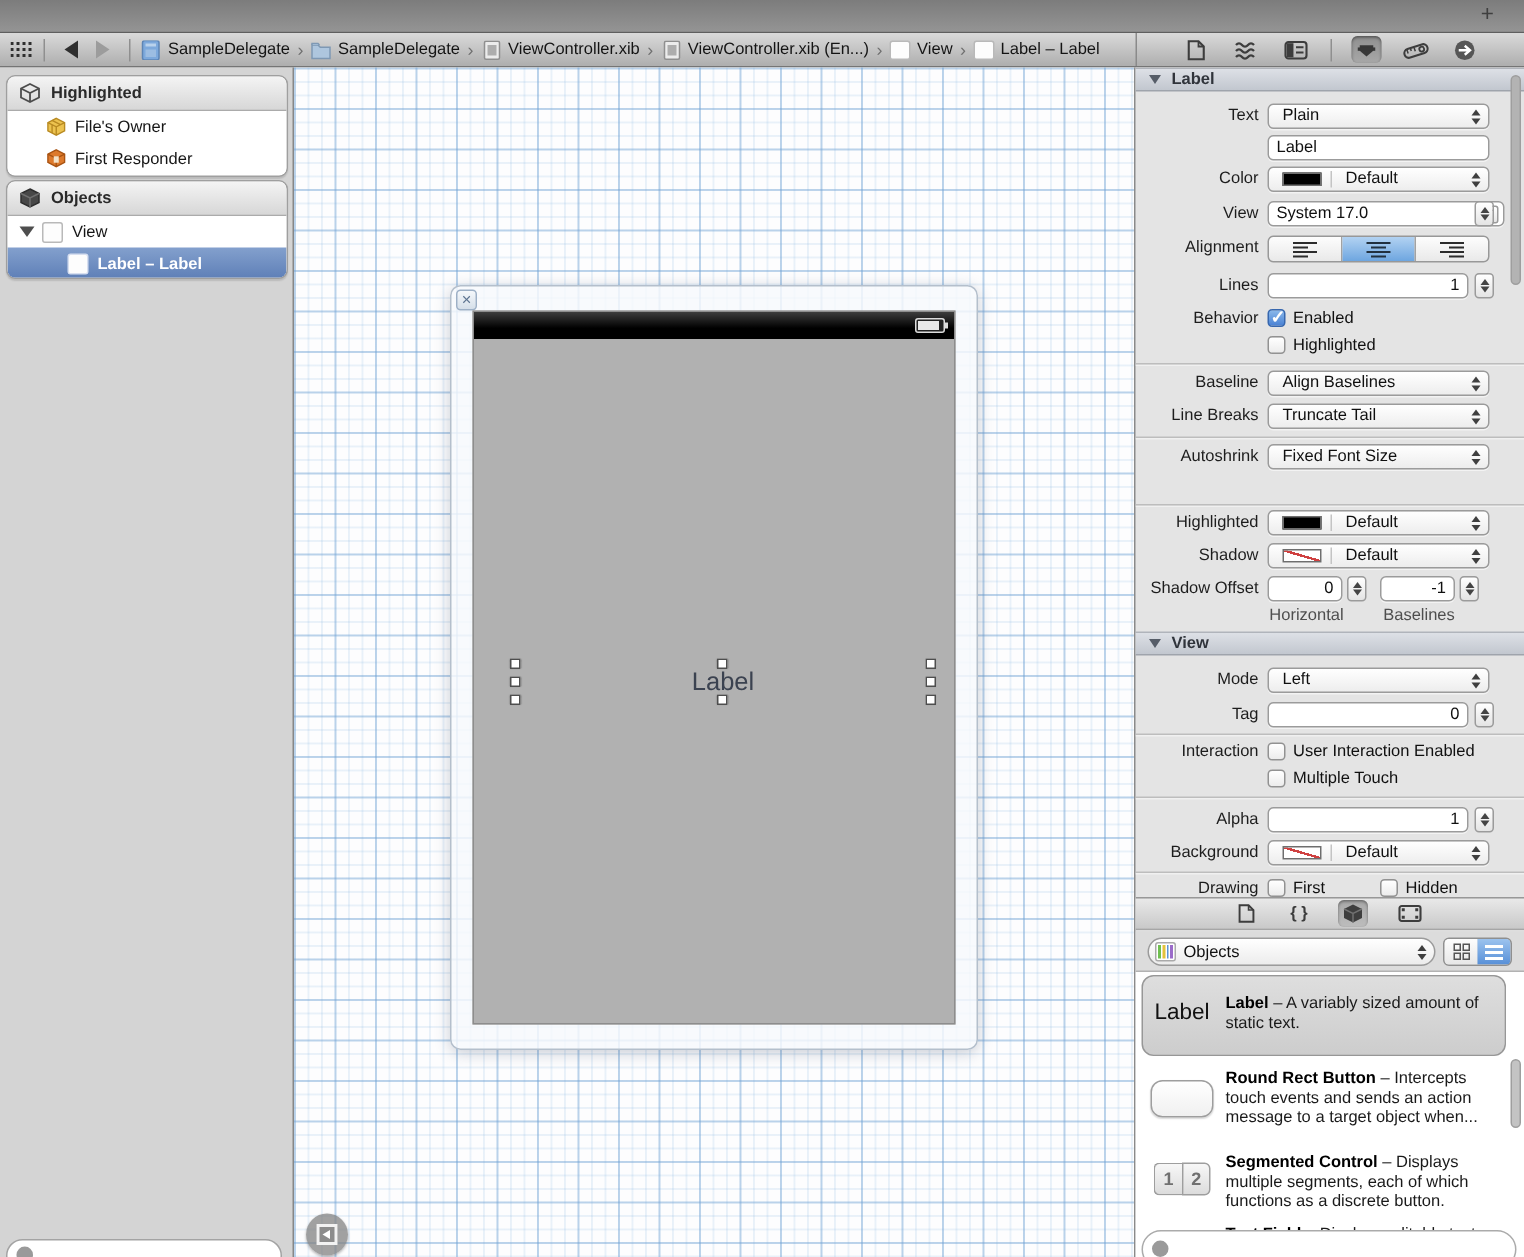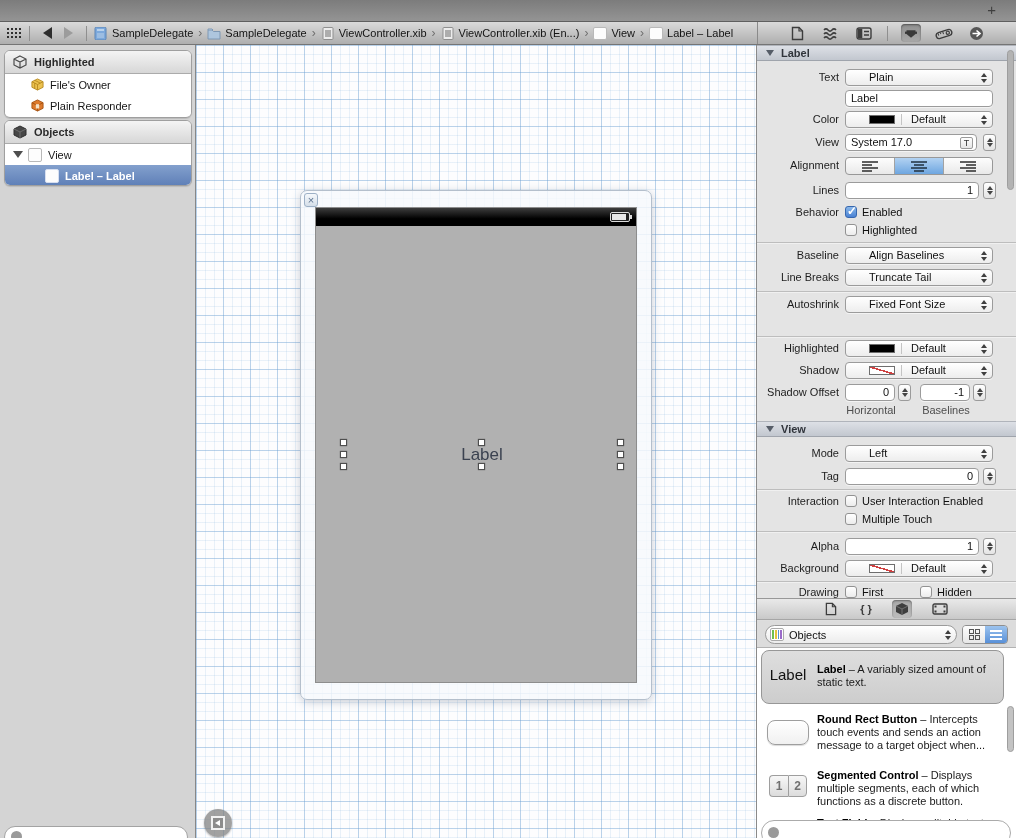--- a/index.html
+++ b/index.html
@@ -82,21 +82,21 @@
     border-left:1px solid #8a8a8a; overflow:hidden; }
   .sec-hd { position:absolute; left:0; width:100%; height:16px; background:linear-gradient(#dde0e6,#c2c7cf);
     border-top:1px solid #b0b4bb; border-bottom:1px solid #9fa4ac; display:flex; align-items:center;
     padding-left:9px; font-weight:bold; color:#30343b; }
   .sec-tri { width:0; height:0; border-left:4px solid transparent; border-right:4px solid transparent;
     border-top:6px solid #565d68; margin-right:7px; }
   .irow { position:absolute; left:0; width:100%; height:17px; }
   .rlbl { position:absolute; left:0; top:0; width:82px; text-align:right; line-height:17px; color:#1d1d1d; }
   .ctl { position:absolute; top:0; height:17px; border:1px solid #9b9b9b; border-radius:4px;
     background:linear-gradient(#fff,#ededed); line-height:15px; color:#101010; box-shadow:0 1px 0 rgba(255,255,255,.55); }
-  .popup { left:88px; width:148px; padding:0 18px 0 23px; }
+  .popup { left:88px; width:148px; padding:0 18px 0 9px; }
   .parrows { position:absolute; right:5px; top:3px; }
   .parrows .tu { display:block; width:0; height:0; border-left:3px solid transparent; border-right:3px solid transparent;
     border-bottom:4px solid #3f3f3f; margin-bottom:2px; }
   .parrows .td { display:block; width:0; height:0; border-left:3px solid transparent; border-right:3px solid transparent;
     border-top:4px solid #3f3f3f; }
   .fld { background:#fff; padding:0 5px; }
   .fld.num { text-align:right; }
   .stepper { position:absolute; top:0; width:13px; height:17px; border:1px solid #9b9b9b; border-radius:3px;
     background:linear-gradient(#fff,#e4e4e4); }
   .stepper::before { content:""; position:absolute; left:3px; top:3px; width:0; height:0;
@@ -304,21 +304,21 @@
             <path d="M1 4 L7 7 L13 4 M7 7 L7 13 M4 2.5 L10 5.5 M4 11.5 L4 5.5" fill="none" stroke="#b88a22"></path>
           </svg>
         <span>File's Owner</span>
       </div>
       <div class="sb-row">
         <svg class="ric" width="13" height="13" viewBox="0 0 14 14">
             <path d="M7 1 L13 4 L13 10 L7 13 L1 10 L1 4 Z" fill="#dd7a2c" stroke="#a85312"></path>
             <path d="M1 4 L7 7 L13 4 M7 7 L7 13" fill="none" stroke="#a85312"></path>
             <rect x="5.2" y="5.6" width="3.6" height="4.6" fill="#f3e2c8"></rect>
           </svg>
-        <span>Plain Responder</span>
+        <span>First Responder</span>
       </div>
     </div>
 
     <div class="sb-box" style="top:75px;height:66px">
       <div class="sb-hd">
         <svg width="14" height="14" viewBox="0 0 14 14">
             <path d="M7 1 L13 4 L13 10 L7 13 L1 10 L1 4 Z" fill="#474747" stroke="#2e2e2e"></path>
             <path d="M1 4 L7 7 L13 4 M7 7 L7 13" fill="none" stroke="#6e6e6e"></path>
           </svg>
         <span class="sb-hd-t">Objects</span>
@@ -397,21 +397,21 @@
         <span>Default</span>
         <span class="parrows">
             <i class="tu"></i>
             <i class="td"></i>
           </span>
       </div>
     </div>
 
     <div class="irow" style="top:89px">
       <span class="rlbl">View</span>
-      <div class="ctl fld" style="left:88px;width:132px">
+      <div class="ctl fld" style="left:88px;width:158px">
         <span>System 17.0</span>
         <span class="tbtn">T</span>
       </div>
       <span class="stepper" style="left:226px"></span>
     </div>
 
     <div class="irow" style="top:112px;height:18px">
       <span class="rlbl">Alignment</span>
       <div class="seg3">
         <span class="seg">

